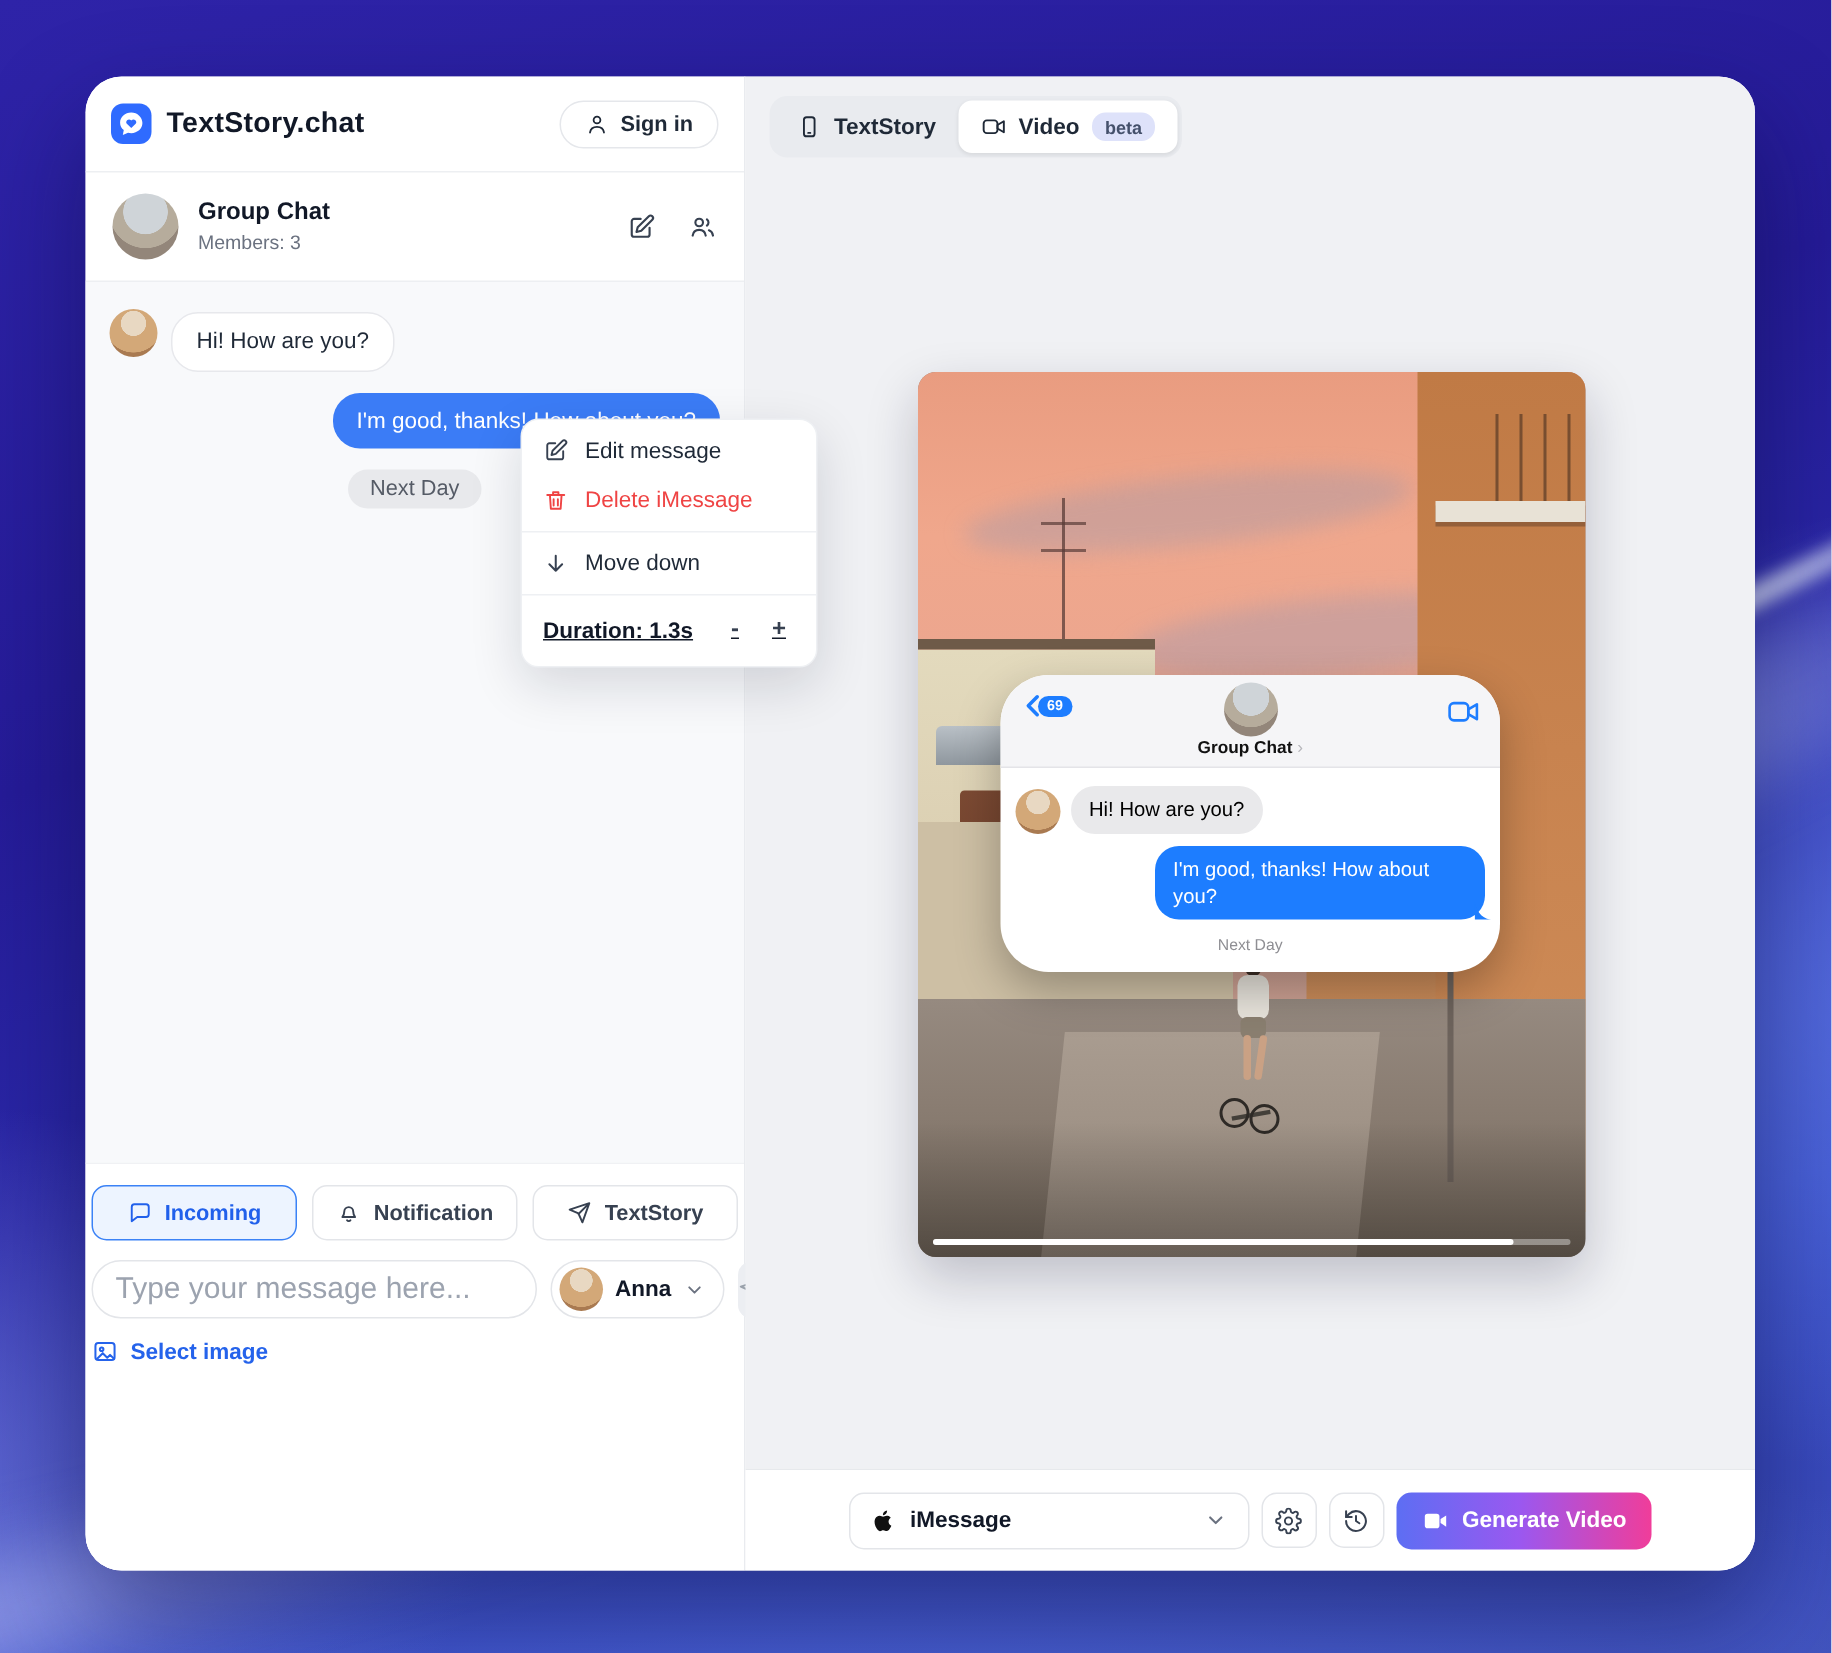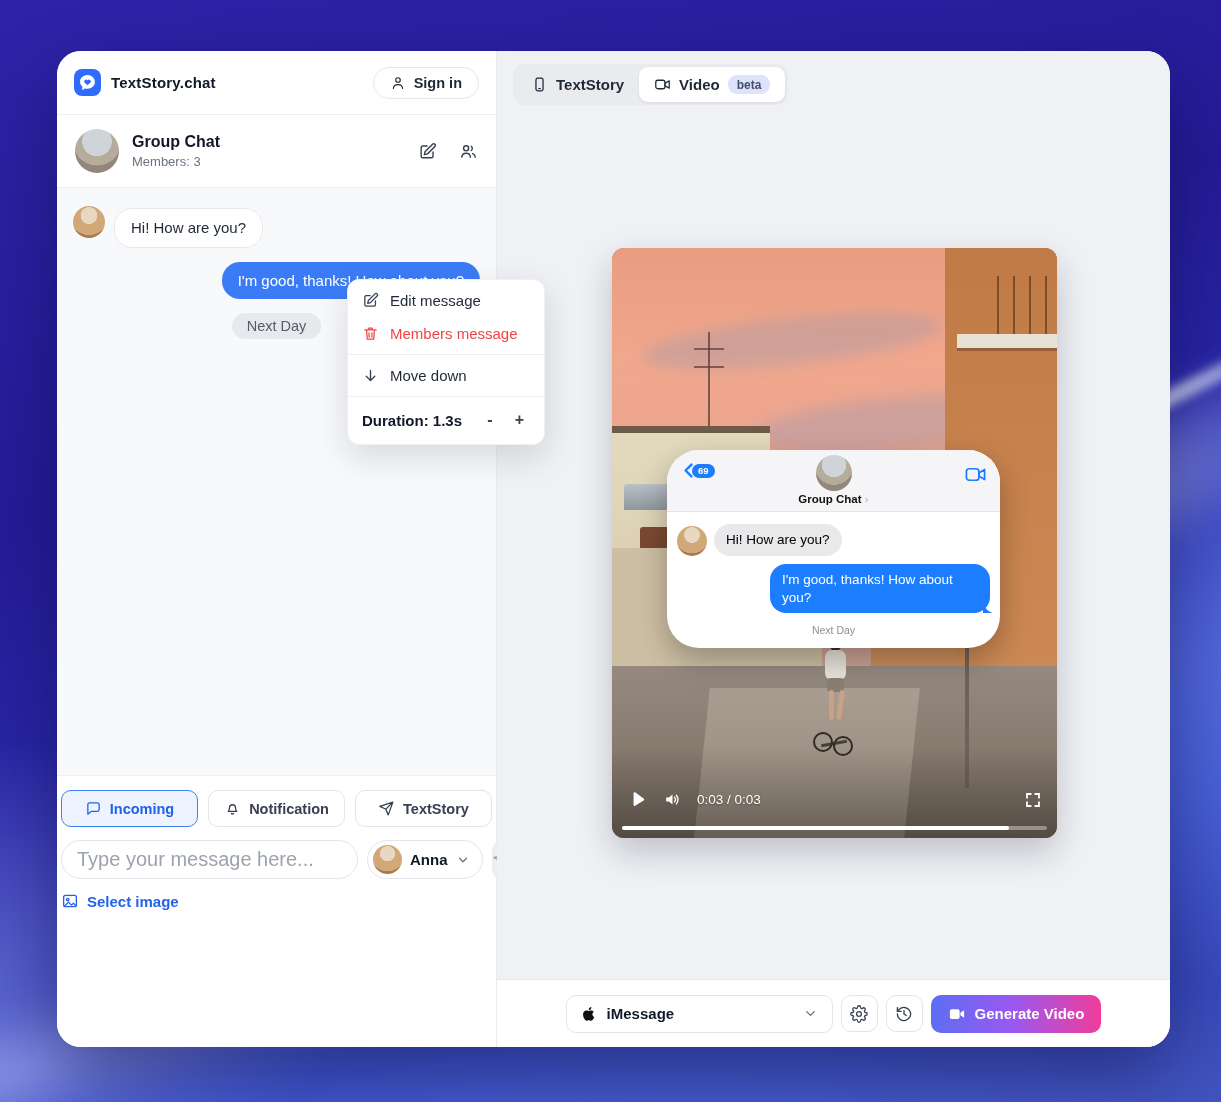--- a/index.html
+++ b/index.html
@@ -29,21 +29,21 @@
     background:#fff; border-radius:24px; overflow:hidden; display:flex;
     box-shadow:0 30px 70px rgba(10,10,60,.45);
   }
 
   
   .left-panel{ width:440px; min-width:440px; display:flex; flex-direction:column; background:#fff; border-right:1px solid #e9ebef; }
 
   .brand-header{ height:64px; display:flex; align-items:center; padding:0 17px; border-bottom:1px solid #edeff2; }
   .logo-box{ width:27px; height:27px; border-radius:8px; background:#2f6bff; display:grid; place-items:center; margin-right:10px; }
   .logo-box svg{ width:19px; height:19px; }
-  .brand-title{ font-size:15px; font-weight:700; color:#111827; letter-spacing:.2px; }
+  .brand-title{ font-size:19px; font-weight:700; color:#111827; letter-spacing:.2px; }
   .signin-btn{ margin-left:auto; display:flex; align-items:center; gap:8px; border:1px solid #e5e7eb; background:#fff;
     border-radius:18px; padding:7px 16px; font-size:14.5px; font-weight:600; color:#1f2937; cursor:pointer; }
   .signin-btn svg{ width:16px; height:16px; stroke:#1f2937; }
 
   .group-header{ height:73px; display:flex; align-items:center; padding:0 18px; border-bottom:1px solid #edeff2; }
   .avatar{ border-radius:50%; background:radial-gradient(circle at 50% 28%, #cfd4d8 0 38%, #b6ac9c 39% 62%, #93867a 63% 100%); }
   .avatar.lg{ width:44px; height:44px; margin-right:13px; }
   .avatar.person{ background:radial-gradient(circle at 50% 30%, #e8d8c2 0 30%, #d3a878 31% 70%, #a97a51 71% 100%); }
   .group-names .g-name{ font-size:16px; font-weight:700; color:#111827; }
   .group-names .g-members{ font-size:13px; color:#6b7280; margin-top:3px; }
@@ -59,21 +59,21 @@
   .next-day{ align-self:center; margin-top:14px; background:#e8e9ec; color:#555b66; border-radius:14px; padding:5px 15px; font-size:14.5px; }
 
   
   .context-menu{ position:absolute; left:290px; top:228px; width:198px; background:#fff; border:1px solid #eef0f3;
     border-radius:12px; box-shadow:0 12px 34px rgba(15,23,42,.14); z-index:6; padding:4px 0; }
   .menu-item{ display:flex; align-items:center; gap:11px; padding:8px 14px; font-size:15px; font-weight:500; color:#1f2937; cursor:pointer; }
   .menu-item svg{ width:17px; height:17px; stroke:#374151; flex:0 0 17px; }
   .menu-item.danger{ color:#ef4444; }
   .menu-item.danger svg{ stroke:#ef4444; }
   .menu-divider{ height:1px; background:#eef0f3; margin:4px 0; }
-  .duration-row{ display:flex; align-items:center; padding:10px 14px 11px; font-size:15px; font-weight:700; color:#111827; }
+  .duration-row{ display:flex; align-items:center; padding:10px 14px 11px; font-size:15px; font-weight:700; color:#111827;text-decoration:underline; }
   .step-btn{ background:none; border:none; font-size:16px; font-weight:600; color:#374151; cursor:pointer; padding:0 6px; }
   .step-btn.minus{ margin-left:auto; }
   .step-btn.plus{ margin-left:10px; }
 
   
   .composer{ background:#fff; padding:14px 4px 0; border-top:1px solid #f0f1f4; height:272px; }
   .type-row{ display:flex; gap:10px; }
   .type-btn{ flex:1; display:flex; align-items:center; justify-content:center; gap:8px; padding:9px 0;
     border:1px solid #e3e5e9; background:#fff; border-radius:10px; font-size:14.5px; font-weight:600; color:#374151; cursor:pointer; }
   .type-btn svg{ width:17px; height:17px; stroke:#374151; }
@@ -287,21 +287,21 @@
         <svg viewBox="0 0 24 24" fill="none" stroke-width="1.8" stroke-linecap="round" stroke-linejoin="round">
             <path d="M11.5 5H6a2 2 0 0 0-2 2v11a2 2 0 0 0 2 2h11a2 2 0 0 0 2-2v-5.5"></path>
             <path d="M18.4 2.7a2 2 0 0 1 2.9 2.9L12 15l-4 1 1-4 9.4-9.3z"></path>
           </svg>
         <span>Edit message</span>
       </div>
       <div class="menu-item danger">
         <svg viewBox="0 0 24 24" fill="none" stroke-width="1.8" stroke-linecap="round" stroke-linejoin="round">
             <path d="M4 7h16M9.5 7V4.5h5V7M6.5 7l.9 13h9.2l.9-13M10 11v6M14 11v6"></path>
           </svg>
-        <span>Members message</span>
+        <span>Delete iMessage</span>
       </div>
       <div class="menu-divider"></div>
       <div class="menu-item">
         <svg viewBox="0 0 24 24" fill="none" stroke-width="1.9" stroke-linecap="round" stroke-linejoin="round">
             <path d="M12 5v14M6 13l6 6 6-6"></path>
           </svg>
         <span>Move down</span>
       </div>
       <div class="menu-divider"></div>
       <div class="duration-row">
@@ -390,33 +390,20 @@
             <div class="ov-row">
               <div class="avatar person ov-avatar-sm"></div>
               <div class="ov-bubble gray">Hi! How are you?</div>
             </div>
             <div class="ov-bubble blue">I'm good, thanks! How about you?</div>
             <div class="ov-nextday">Next Day</div>
           </div>
         </div>
 
         <div class="vignette"></div>
-        <div class="ctrl-row">
-          <svg width="21" height="21" viewBox="0 0 24 24" fill="#fff">
-              <path d="M7.5 4.8c0-.9 1-1.5 1.8-1L19 10.9c.8.5.8 1.7 0 2.2L9.3 19.2c-.8.5-1.8-.1-1.8-1V4.8z"></path>
-            </svg>
-          <svg width="19" height="19" viewBox="0 0 24 24" fill="#fff">
-              <path d="M4 9.5v5h3.5l4.5 3.8V5.7L7.5 9.5H4z"></path>
-              <path d="M14.5 9a4.3 4.3 0 0 1 0 6M16.8 6.7a7.6 7.6 0 0 1 0 10.6" fill="none" stroke="#fff" stroke-width="1.7" stroke-linecap="round"></path>
-            </svg>
-          <span class="ctime">0:03 / 0:03</span>
-          <svg class="fullscreen" width="18" height="18" viewBox="0 0 24 24" fill="none" stroke="#fff" stroke-width="2.4" stroke-linecap="round">
-              <path d="M4 9V4h5M15 4h5v5M20 15v5h-5M9 20H4v-5"></path>
-            </svg>
-        </div>
         <div class="progress">
             <div class="fill"></div>
           </div>
       </div>
 
       <div class="bottom-bar">
         <div class="platform-select">
           <svg class="apple" viewBox="0 0 24 24">
               <path d="M17.05 12.54c.03 3.1 2.72 4.13 2.75 4.14-.02.07-.43 1.47-1.42 2.92-.86 1.25-1.75 2.5-3.15 2.52-1.38.03-1.82-.81-3.4-.81-1.57 0-2.06.79-3.36.84-1.35.05-2.38-1.35-3.25-2.6C3.46 17 2.1 12.33 3.92 9.26c.9-1.52 2.52-2.49 4.28-2.51 1.33-.03 2.59.9 3.4.9.81 0 2.34-1.11 3.94-.95.67.03 2.56.27 3.77 2.04-.1.06-2.25 1.32-2.26 3.8zM14.5 4.8c.72-.87 1.2-2.08 1.07-3.3-1.03.04-2.28.69-3.02 1.56-.67.77-1.25 2-1.09 3.19 1.15.09 2.32-.58 3.04-1.45z"></path>
             </svg>

